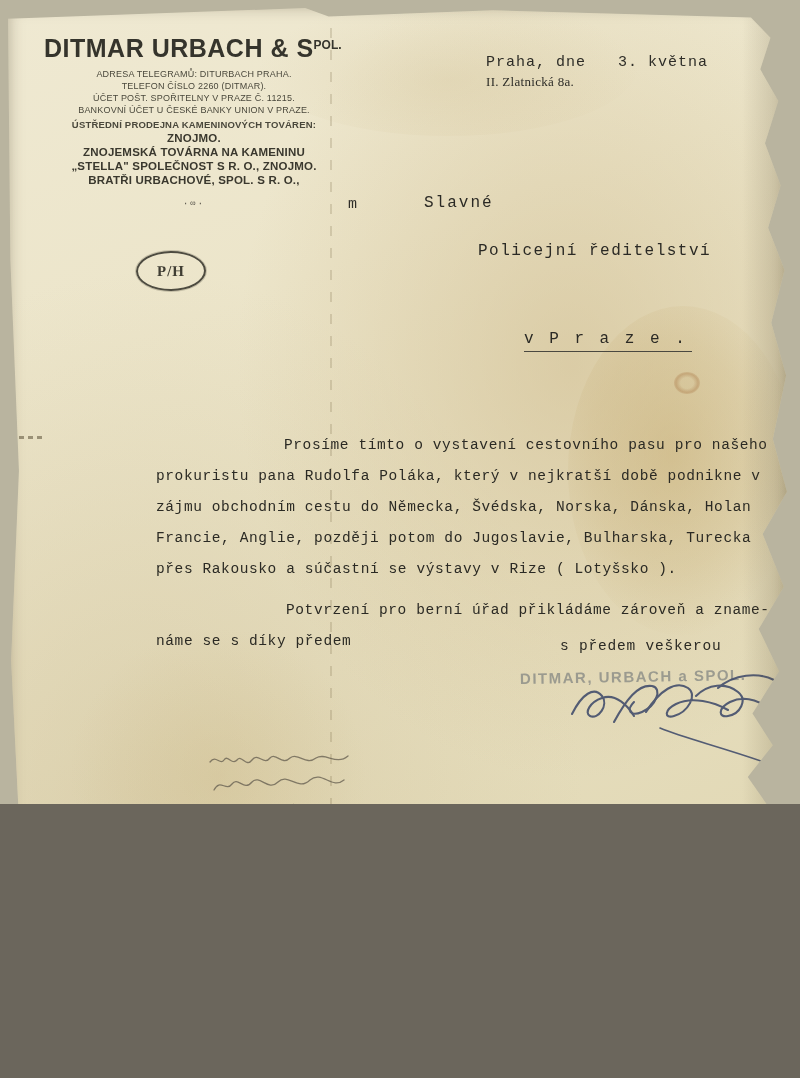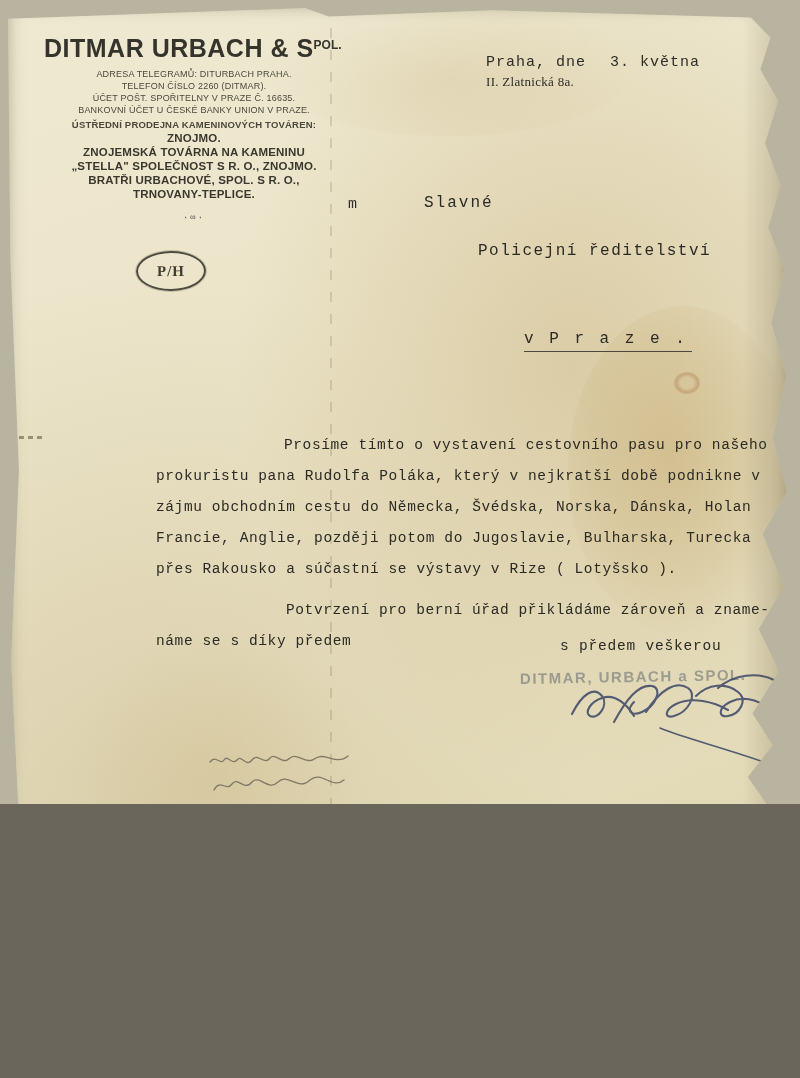--- a/index.html
+++ b/index.html
@@ -120,21 +120,21 @@
     color: #3f3d33;
     letter-spacing: 1px;
     box-shadow: 0 0 0 1px rgba(80,76,60,0.25);
     transform: rotate(-0.5deg);
     font-weight: bold;
   }
 
   
   #place-date { position: absolute; left: 478px; top: 48px; color: #2e2d28; }
   #pd-line1 { font-size: 15px; letter-spacing: 1px; white-space: nowrap; }
-  #pd-line1 .date { margin-left: 24px; }
+  #pd-line1 .date { margin-left: 32px; }
   #pd-line1 .year { position: absolute; left: 278px; top: 0; }
   #pd-line2 { font-family: "Liberation Serif", serif; font-size: 13px; margin-top: 3px; letter-spacing: 0.3px; }
 
   
   #addr-m { position: absolute; left: 340px; top: 190px; font-size: 15px; color: #2e2d28; }
   #addr-1 { position: absolute; left: 416px; top: 188px; font-size: 16px; letter-spacing: 2px; color: #2b2a25; }
   #addr-2 { position: absolute; left: 470px; top: 236px; font-size: 16px; letter-spacing: 1.5px; color: #2b2a25; }
   #addr-3 {
     position: absolute; left: 516px; top: 324px; font-size: 16px;
     letter-spacing: 3px; color: #2b2a25;
@@ -193,31 +193,30 @@
     <div id="punch"></div>
 
     <div id="letterhead">
       <div id="company-name">
         <span>DITMAR URBACH &amp; S</span><span class="sup">POL.</span>
       </div>
 
       <div id="lh-contact">
         <div class="lh-line">ADRESA TELEGRAMŮ: DITURBACH PRAHA.</div>
         <div class="lh-line">TELEFON ČÍSLO 2260 (DITMAR).</div>
-        <div class="lh-line">ÚČET POŠT. SPOŘITELNY V PRAZE Č. 16635.</div>
+        <div class="lh-line">ÚČET POŠT. SPOŘITELNY V PRAZE Č. 11215.</div>
         <div class="lh-line">BANKOVNÍ ÚČET U ČESKÉ BANKY UNION V PRAZE.</div>
       </div>
 
       <div id="lh-block2">
         <div class="lh-line" style="font-weight:bold;font-size:9.5px;">ÚSTŘEDNÍ PRODEJNA KAMENINOVÝCH TOVÁREN:</div>
         <div class="lh-strong">ZNOJMO.</div>
         <div class="lh-strong">ZNOJEMSKÁ TOVÁRNA NA KAMENINU</div>
         <div class="lh-strong">„STELLA" SPOLEČNOST S R. O., ZNOJMO.</div>
         <div class="lh-strong">BRATŘI URBACHOVÉ, SPOL. S R. O.,</div>
-        <div class="lh-strong">TRNOVANY-TEPLICE.</div>
       </div>
 
       <div id="lh-sep">∙∞∙</div>
     </div>
 
     <div id="ph-stamp">P/H</div>
 
     <div id="place-date">
       <div id="pd-line1">
         <span>Praha, dne</span><span class="date">3. května</span><span class="year">1</span>

